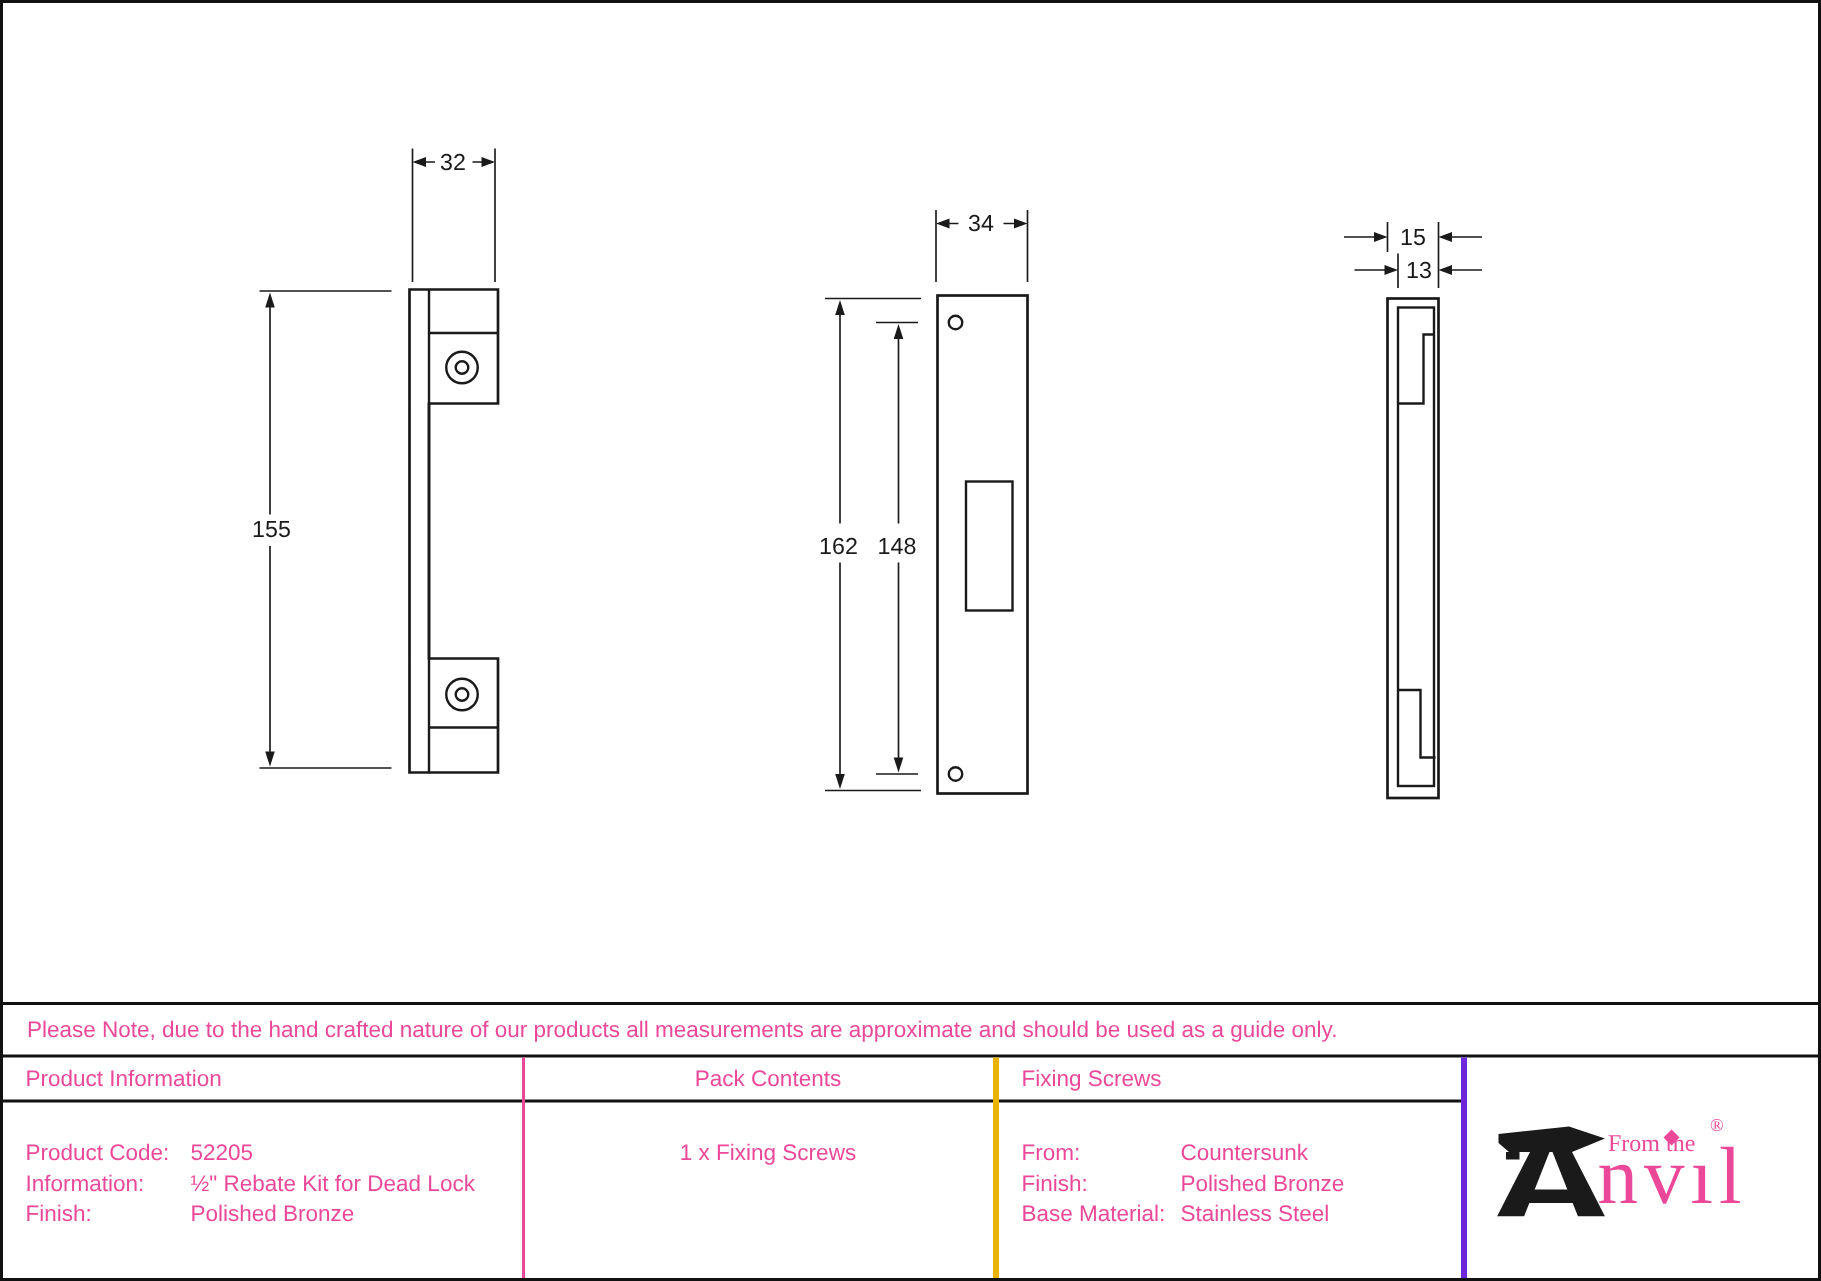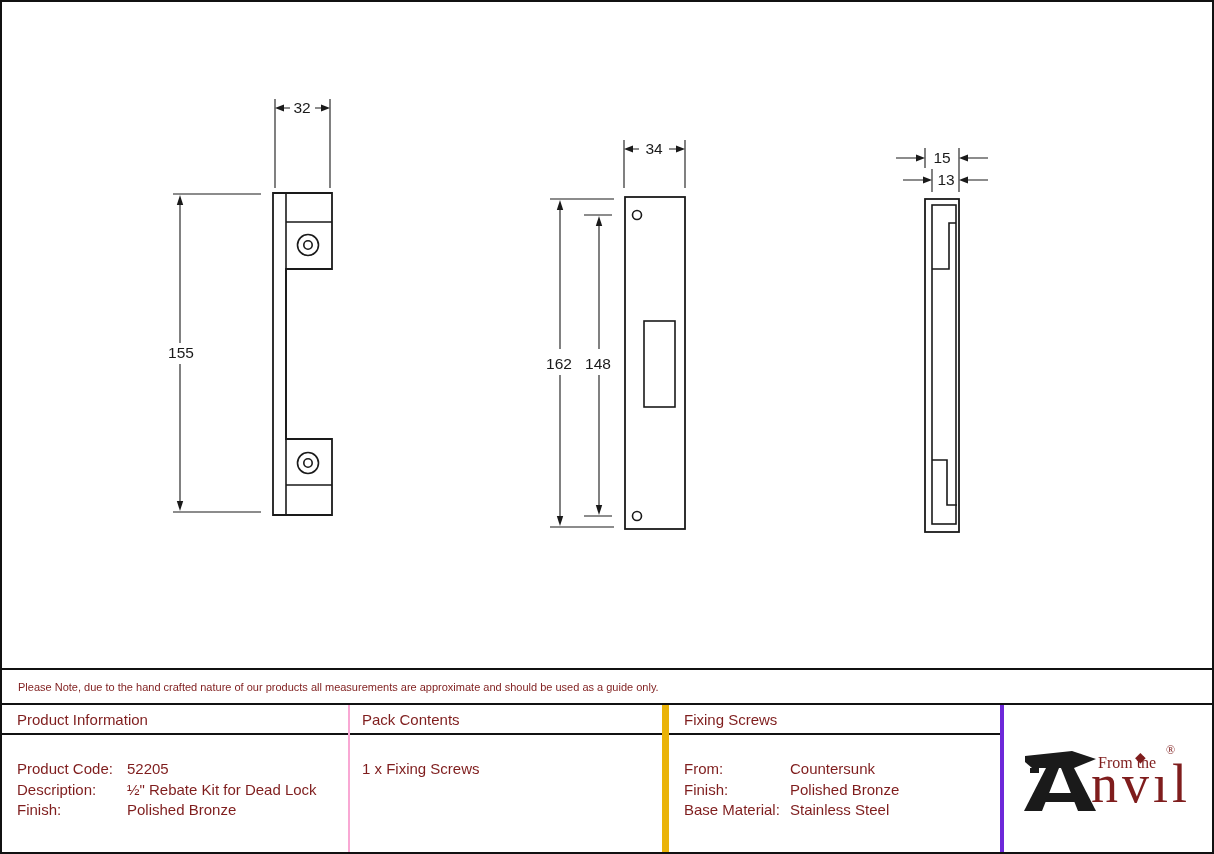--- a/index.html
+++ b/index.html
@@ -3,48 +3,48 @@
 <meta charset="utf-8">
 <style>
   html,body{margin:0;padding:0;background:#e8e8e8;}
   .page{
     position:relative;
     width:1214px;height:854px;
     box-sizing:border-box;
     background:#ffffff;
     border:2px solid #111;
     font-family:"Liberation Sans","DejaVu Sans",sans-serif;
-    color:#7f1d1d;
+    color:#ec4899;
     overflow:hidden;
   }
   
   .drawings{position:absolute;top:0;left:0;}
   .outline{fill:none;stroke:#1a1a1a;stroke-width:1.8;}
   .thin{fill:none;stroke:#1a1a1a;stroke-width:1.6;}
   .dim{fill:none;stroke:#1a1a1a;stroke-width:1.1;}
   .arrow{fill:#1a1a1a;stroke:none;}
   .dim-text{font:15.5px "Liberation Sans","DejaVu Sans",sans-serif;fill:#1a1a1a;}
   
   .note-bar{
     position:absolute;left:0;right:0;top:666px;height:35px;
     border-top:2px solid #111;
     display:flex;align-items:center;
     padding-left:16px;box-sizing:border-box;
-    font-size:11px;
+    font-size:15px;
   }
   
   .spec-table{
     position:absolute;left:0;right:0;top:701px;bottom:0;
     border-top:2px solid #111;
     display:flex;
   }
   .col{box-sizing:border-box;font-size:15px;}
   .col-product{width:346px;border-radius:14px;}
-  .col-pack{width:314px;border-left:2px solid #f9a8d4;}
-  .col-screws{width:338px;border-left:7px solid #eab308;}
+  .col-pack{width:314px;border-left:2px solid #ec4899;text-align:center;}
+  .col-screws{width:312px;border-left:4px solid #eab308;}
   .col-logo{flex:1;border-left:4px solid #6d28d9;position:relative;}
   .col-header{
     height:30px;box-sizing:border-box;border-bottom:2px solid #111;
     padding:6px 0 0 15px;font-size:15px;
   }
   .col-pack .col-header{padding-left:12px;}
   .col-body{padding:24px 0 0 15px;line-height:20.5px;}
   .col-pack .col-body{padding-left:12px;}
   .kv{display:flex;}
   .kv .k{width:110px;flex:0 0 auto;}
@@ -148,21 +148,21 @@
   <div class="spec-table">
 
     <div class="col col-product">
       <div class="col-header">Product Information</div>
       <div class="col-body">
         <div class="kv">
           <span class="k">Product Code:</span>
           <span class="v">52205</span>
         </div>
         <div class="kv">
-          <span class="k">Description:</span>
+          <span class="k">Information:</span>
           <span class="v">½" Rebate Kit for Dead Lock</span>
         </div>
         <div class="kv">
           <span class="k">Finish:</span>
           <span class="v">Polished Bronze</span>
         </div>
       </div>
     </div>
 
     <div class="col col-pack">

